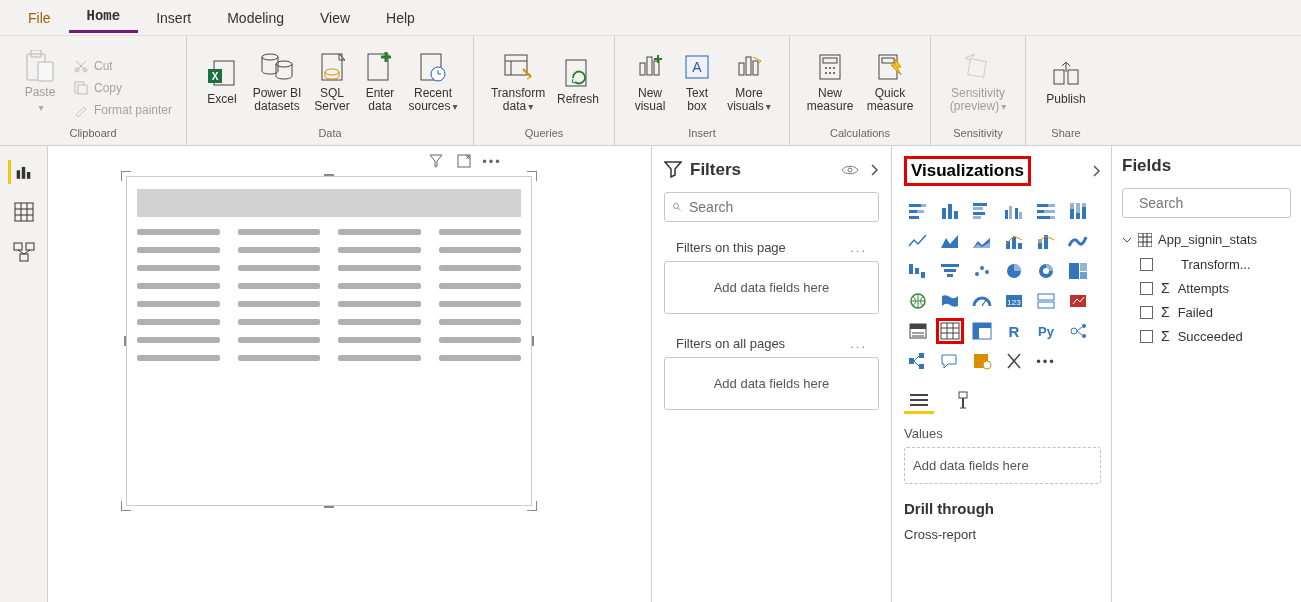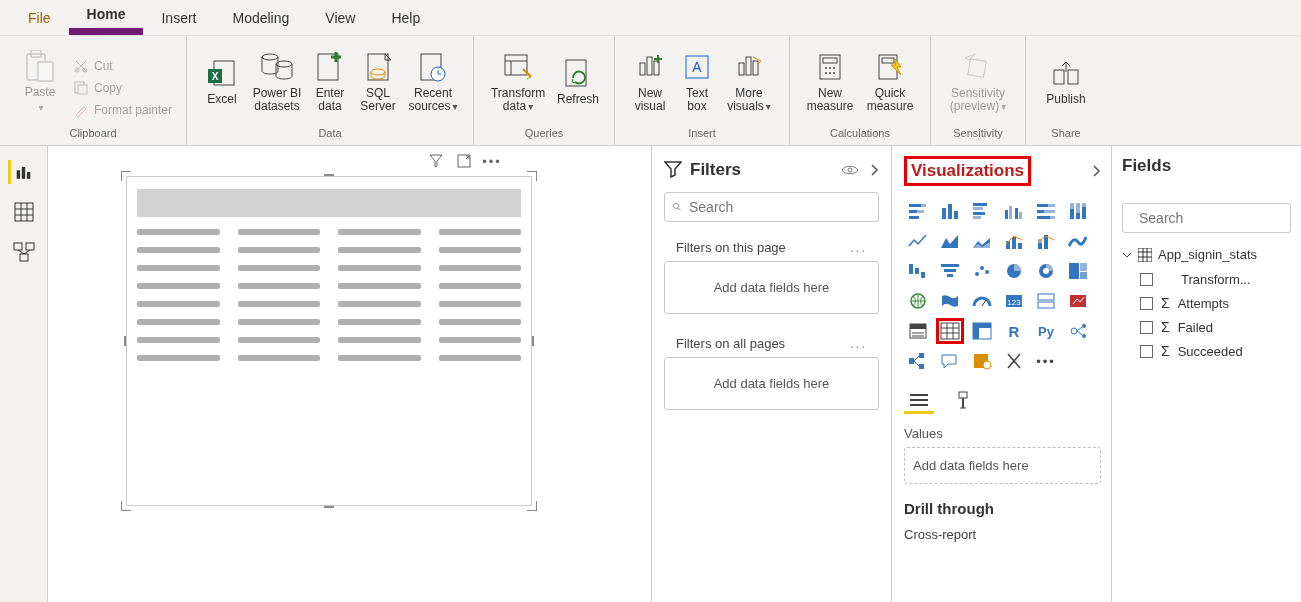--- a/index.html
+++ b/index.html
@@ -3,21 +3,21 @@
 <meta charset="utf-8">
 <style>
   * { box-sizing: border-box; margin: 0; padding: 0; }
   body { font-family: "Segoe UI", Arial, sans-serif; font-size: 13px; color: #333; background: #fff; overflow: hidden; width: 1301px; height: 602px; }
   .app { display: flex; flex-direction: column; height: 100%; }
 
   
   .tabs { display: flex; align-items: center; height: 36px; padding: 0 10px; border-bottom: 1px solid #e0e0e0; background: #f3f2f1; font-size: 14px; }
   .tab-item { padding: 6px 18px; cursor: pointer; }
   .tab-item.file { color: #a16207; }
-  .tab-item.active { font-weight: 600; border-bottom: 7px solid #701a75; }
+  .tab-item.active { font-weight: 600; border-bottom: 3px solid #701a75; font-family: Liberation Mono, monospace; }
 
   
   .ribbon { display: flex; height: 110px; background: #f3f2f1; border-bottom: 1px solid #cfcfcf; }
   .group { display: flex; flex-direction: column; align-items: center; justify-content: space-between; padding: 4px 10px 2px; border-right: 1px solid #d0cfcf; }
   .group-body { display: flex; align-items: flex-start; flex: 1; }
   .group-label { font-size: 11px; color: #666; padding: 2px 0 4px; }
   .vbtn { display: flex; flex-direction: column; align-items: center; justify-content: center; width: 60px; height: 80px; padding: 4px 2px; cursor: pointer; text-align: center; font-size: 12px; color: #333; }
   .vbtn .icon-box { display:flex; align-items:center; justify-content:center; width:40px; height:40px; }
   .vbtn span.lbl { line-height: 1.1; display: block; }
   .vbtn.disabled { opacity: .45; }
@@ -41,34 +41,34 @@
 
   .filters{ width:240px; border-left:1px solid #cfcfcf; padding:10px 12px; display:flex; flex-direction:column;}
   .pane-header{display:flex;align-items:center;gap:8px;font-size:17px;font-weight:600;color:#333;justify-content:space-between;padding:4px 0 12px;}
   .search-box{display:flex;align-items:center;border:1px solid #c7c7c7;border-radius:3px;padding:6px 8px;gap:8px;margin-bottom:14px;color:#666;}
   .search-box input{border:none;outline:none;flex:1;font-size:14px;color:#333;background:transparent;}
   .filter-sec-title{display:flex;justify-content:space-between;align-items:center;font-size:13px;color:#444;margin:4px 12px 6px;}
   .drop-area{border:1px solid #c7c7c7;border-radius:3px;padding:18px 8px;text-align:center;color:#555;font-size:13px;margin-bottom:18px;}
 
   .vispane{width:220px;border-left:1px solid #cfcfcf;padding:10px 10px 10px 12px;display:flex;flex-direction:column;}
   .vis-header{display:flex;align-items:center;justify-content:space-between;margin-bottom:6px;}
-  .vis-title{font-size:17px;font-weight:600;border:3px solid #e30000;padding:2px 4px;color:#b91c1c;}
+  .vis-title{font-size:17px;font-weight:600;border:3px solid #e30000;padding:2px 4px;color:#000000;}
   .vicon-grid{display:flex;flex-wrap:wrap;gap:4px;margin-top:6px;}
   .vicon{width:28px;height:26px;display:flex;align-items:center;justify-content:center;cursor:pointer;border:1px solid transparent;}
   .vicon.selected{border:3px solid #e30000;}
   .format-row{display:flex;gap:14px;margin-top:14px;}
   .format-ic{width:30px;height:26px;display:flex;align-items:center;justify-content:center;cursor:pointer;}
   .format-ic.active{border-bottom:3px solid #f2c811;}
   .sec-label{font-size:13px;color:#555;margin-top:12px;}
   .dashed-drop{border:1px dashed #c0c0c0;border-radius:3px;padding:10px 8px;color:#555;font-size:13px;margin-top:6px;}
   .drill-t{font-size:15px;font-weight:600;color:#333;margin-top:16px;}
   .drill-sub{font-size:13px;color:#404040;margin-top:10px;}
 
   .fields{width:190px;border-left:1px solid #cfcfcf;padding:10px 10px;display:flex;flex-direction:column;}
-  .fields-header{font-size:17px;font-weight:600;color:#333;margin-bottom:27px;}
+  .fields-header{font-size:17px;font-weight:600;color:#333;margin-bottom:12px;}
   .tbl-row{display:flex;align-items:center;gap:6px;font-size:13px;color:#333;margin-bottom:6px;cursor:pointer;}
   .chk{width:13px;height:13px;border:1px solid #666;display:inline-block;flex-shrink:0;}
   .fld-row{display:flex;align-items:center;gap:8px;font-size:13px;color:#333;margin:4px 0;padding-left:18px;cursor:pointer;}
 
   .ellipsis{letter-spacing:2px;}
   .caret::after{content:'▾';font-size:10px;color:#555;margin-left:2px;}
 </style>
 </head>
 <body>
 
@@ -142,40 +142,40 @@
           <div class="icon-box">
               <svg width="34" height="30" viewBox="0 0 34 30">
                 <ellipse cx="10" cy="5" rx="8" ry="3" fill="none" stroke="#444"></ellipse>
                 <path d="M2 5v14c0 2 4 3 8 3s8-1 8-3V5" fill="none" stroke="#444"></path>
                 <ellipse cx="24" cy="12" rx="8" ry="3" fill="none" stroke="#444"></ellipse>
                 <path d="M16 12v12c0 2 4 3 8 3s8-1 8-3V12" fill="none" stroke="#444"></path>
               </svg>
             </div>
           <span class="lbl">Power BI datasets</span>
         </div>
-        <div class="vbtn" style="width:46px">
-          <div class="icon-box">
-              <svg width="28" height="30" viewBox="0 0 28 30">
-                <rect x="2" y="2" width="20" height="26" fill="none" stroke="#444"></rect>
-                <line x1="20" y1="0" x2="20" y2="10" stroke="#2a7d2a" stroke-width="3"></line>
-                <line x1="15" y1="5" x2="25" y2="5" stroke="#2a7d2a" stroke-width="3"></line>
-              </svg>
-            </div>
-          <span class="lbl">Enter data</span>
-        </div>
         <div class="vbtn" style="width:50px">
           <div class="icon-box">
               <svg width="26" height="30" viewBox="0 0 26 30">
                 <rect x="3" y="2" width="20" height="26" fill="none" stroke="#444"></rect>
                 <path d="M20 2 L26 8 L20 8z" fill="none" stroke="#444"></path>
                 <ellipse cx="13" cy="20" rx="7" ry="3" fill="none" stroke="#d98f00"></ellipse>
                 <path d="M6 20v4c0 2 3 3 7 3s7-1 7-3v-4" fill="none" stroke="#d98f00"></path>
               </svg>
             </div>
           <span class="lbl">SQL Server</span>
+        </div>
+        <div class="vbtn" style="width:46px">
+          <div class="icon-box">
+              <svg width="28" height="30" viewBox="0 0 28 30">
+                <rect x="2" y="2" width="20" height="26" fill="none" stroke="#444"></rect>
+                <line x1="20" y1="0" x2="20" y2="10" stroke="#2a7d2a" stroke-width="3"></line>
+                <line x1="15" y1="5" x2="25" y2="5" stroke="#2a7d2a" stroke-width="3"></line>
+              </svg>
+            </div>
+          <span class="lbl">Enter data</span>
         </div>
         <div class="vbtn">
           <div class="icon-box">
               <svg width="28" height="30" viewBox="0 0 28 30">
                 <rect x="2" y="2" width="20" height="26" fill="none" stroke="#444"></rect>
                 <circle cx="19" cy="22" r="7" fill="#fff" stroke="#2060c0"></circle>
                 <path d="M19 18v4h3" fill="none" stroke="#2060c0"></path>
               </svg>
             </div>
           <span class="lbl"><span>Recent sources</span><span class="caret"></span></span>

